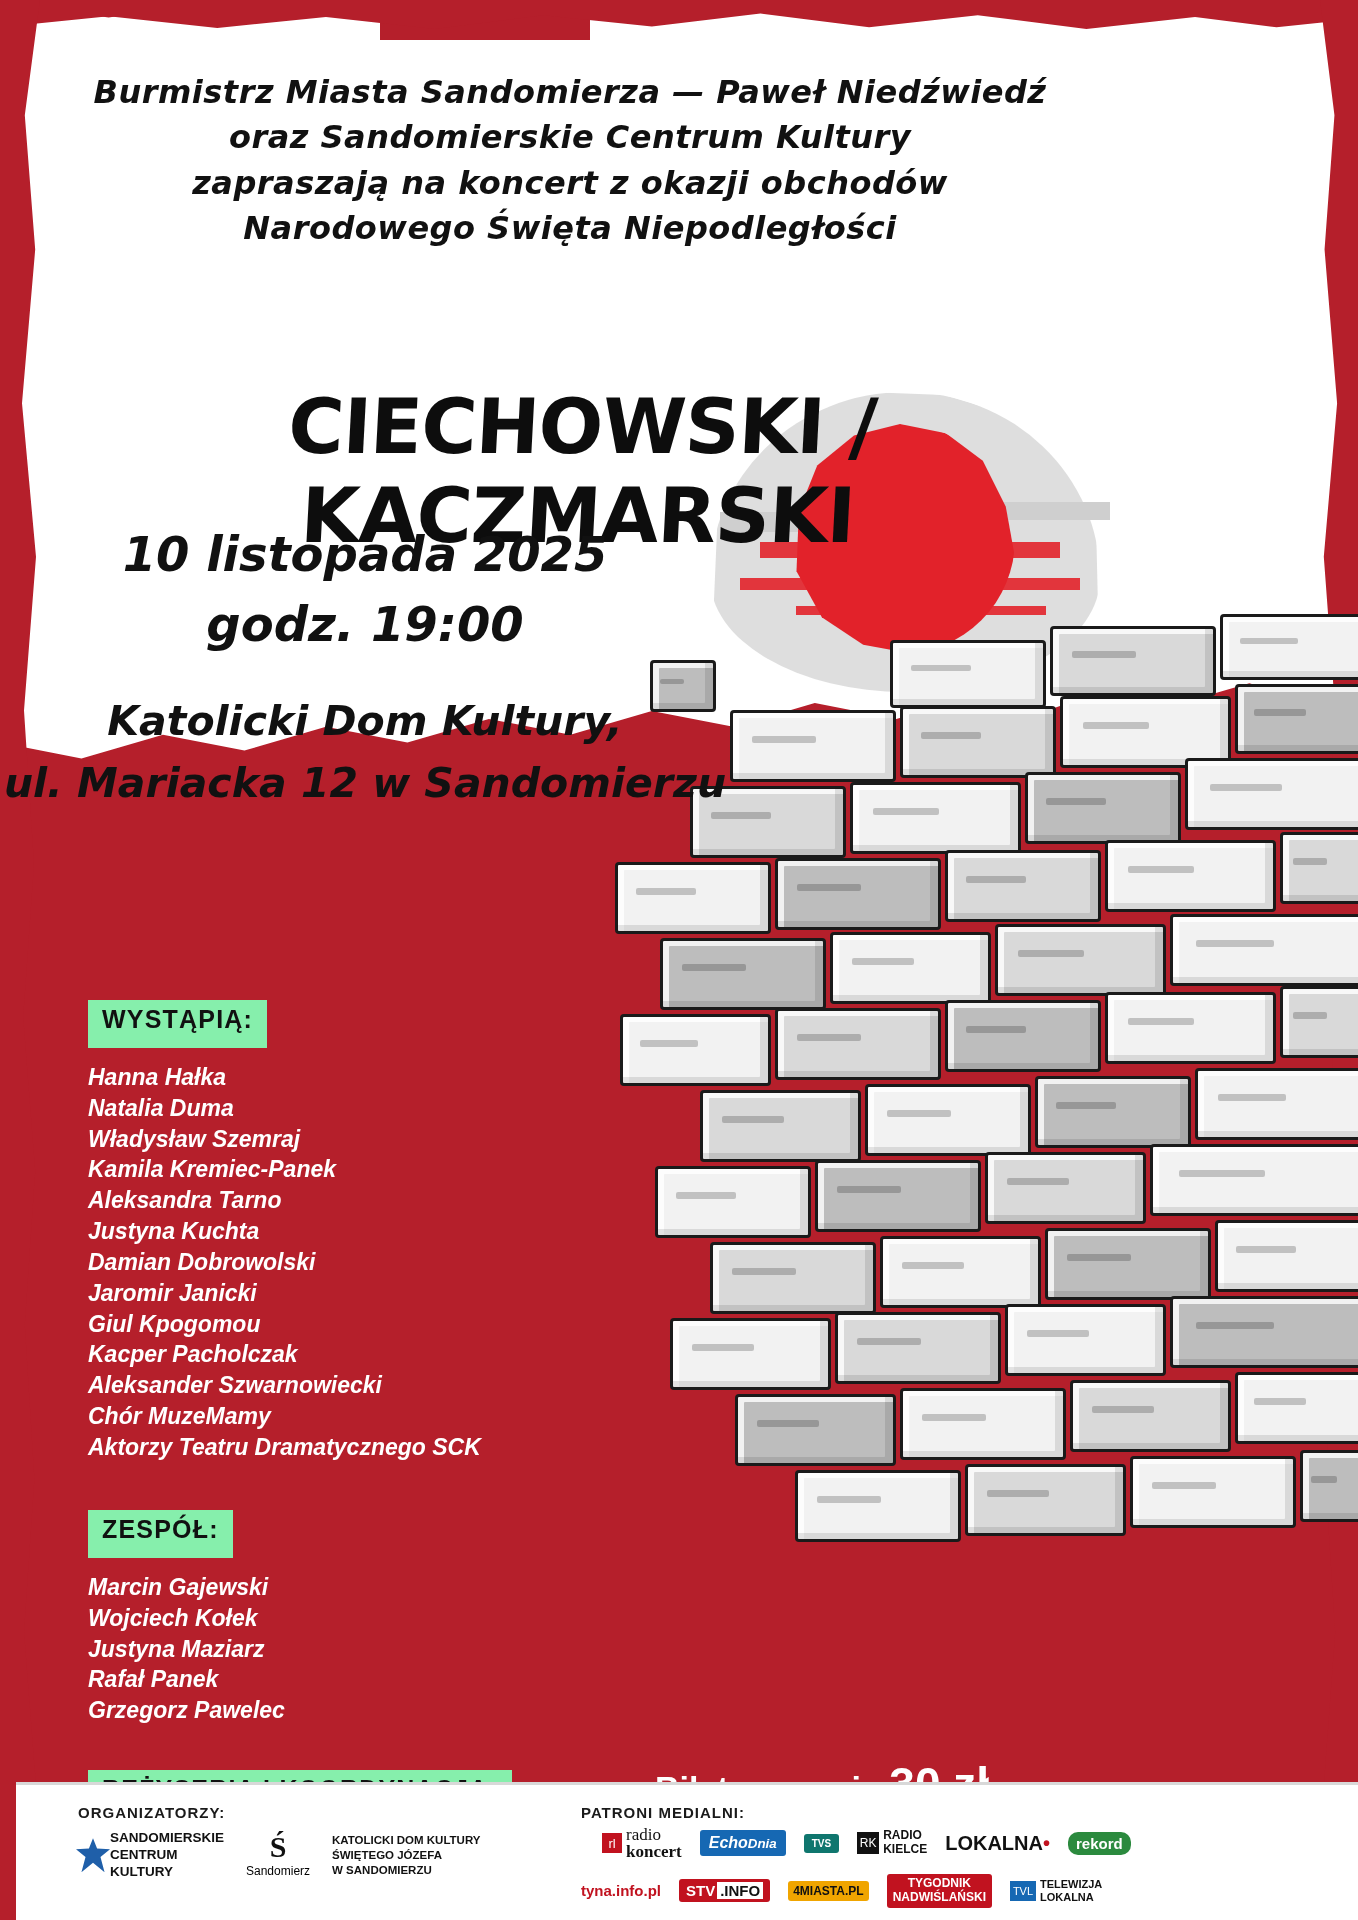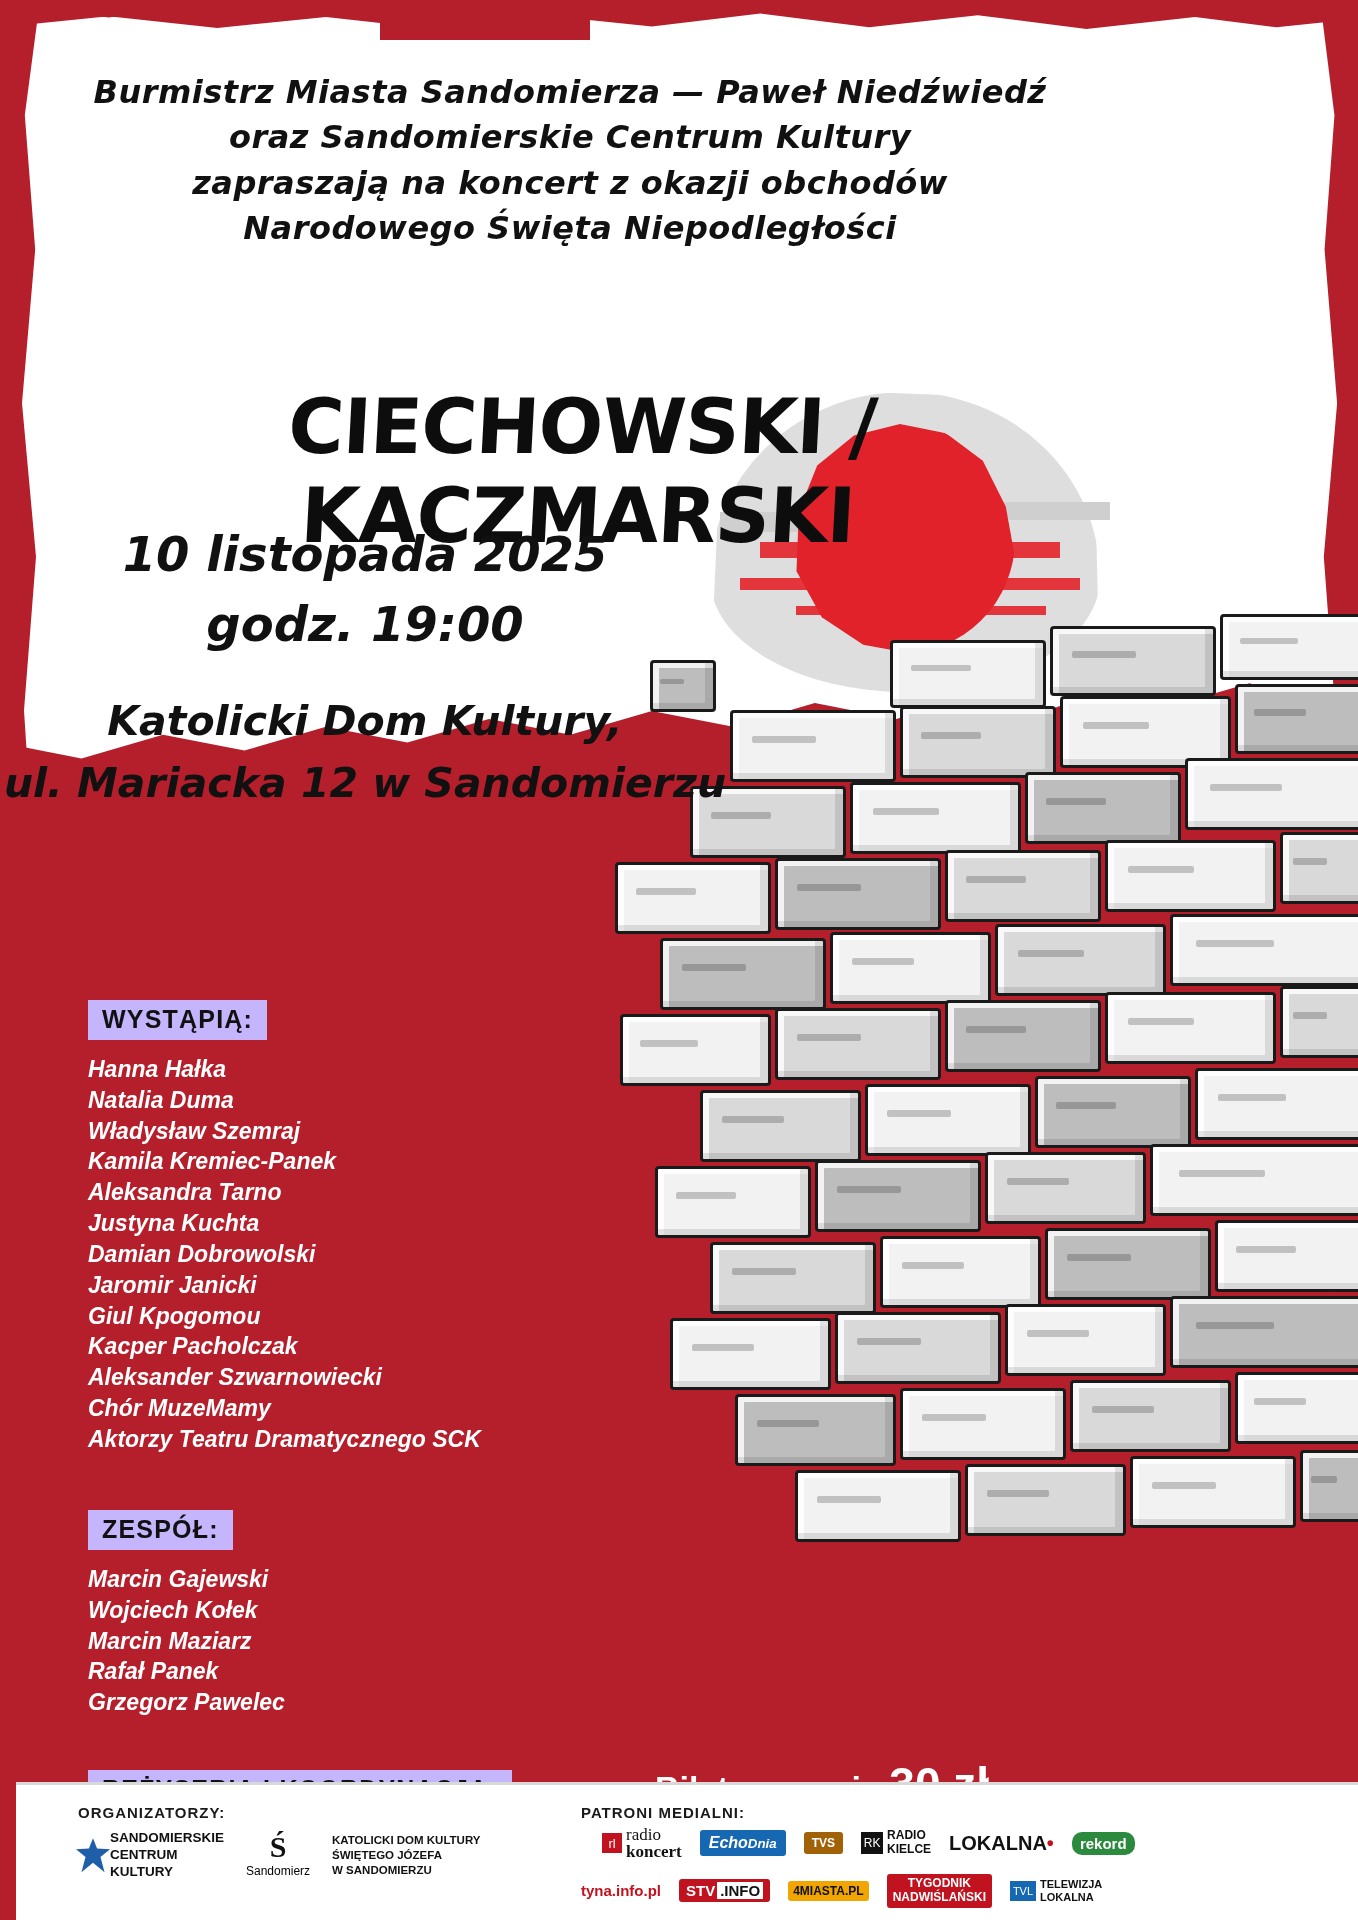--- a/index.html
+++ b/index.html
@@ -169,26 +169,26 @@
     width: 40%; height: 10%;
     background: rgba(0,0,0,0.20);
     border-radius: 2px;
   }
   .brick.dark { background: #d9d9d9; }
   .brick.darker { background: #bdbdbd; }
 
   
   .label-box {
     display: inline-block;
-    background: #c4b5fd;
+    background: #86efac;
     color: #111;
     font-weight: bold;
     font-size: 25px;
     letter-spacing: 1.2px;
-    padding: 5px 14px 6px 14px;
+    padding: 5px 14px 14px 14px;
   }
   .names {
     color: #ffffff;
     font-weight: bold;
     font-size: 23px;
     line-height: 1.34;
     margin-top: 14px;
     font-style: italic;
   }
   .sect-wystapia { position: absolute; left: 88px; top: 1000px; }
@@ -260,21 +260,21 @@
     font-size: 14px;
     white-space: nowrap;
   }
   .b-leliwa { background: #fff; color: #111; border: none; display: flex; align-items: center; gap: 4px; }
   .leliwa-sq { width: 20px; height: 20px; background: #c1121f; color: #fff; font-size: 13px; display: flex; align-items: center; justify-content: center; }
   .leliwa-txt { font-family: "Liberation Serif", serif; font-size: 17px; color: #111; line-height: 1; }
   .tyna { font-size: 15px; font-weight: bold; color: #c1121f; }
   .echo { background: #1668b3; font-size: 16px; font-style: italic; padding: 4px 9px; }
   .stv { background: #c1121f; font-size: 15px; padding: 3px 7px; }
   .stv .info { background: #fff; color: #111; padding: 0 3px; margin-left: 2px; }
-  .tvs { background: #a16207; font-size: 12px; padding: 4px 8px; }
+  .tvs { background: #0f766e; font-size: 10px; padding: 4px 8px; }
   .miasta { background: #f0a500; color: #111; font-size: 12px; padding: 3px 5px; }
   .rk { background: #fff; color: #111; font-size: 13px; display: flex; align-items: center; gap: 4px; }
   .rk-mark { width: 22px; height: 22px; background: #111; color: #fff; font-size: 12px; display: flex; align-items: center; justify-content: center; }
   .rk-txt { font-size: 12px; font-weight: bold; line-height: 1.15; color: #111; }
   .tygodnik { background: #c1121f; font-size: 12px; padding: 3px 6px; line-height: 1.15; text-align: center; }
   .lokalna { color: #111; font-size: 20px; font-weight: bold; }
   .lokalna .dot { color: #c1121f; }
   .rekord { background: #2b8a3e; font-size: 15px; padding: 3px 8px; border-radius: 10px; }
   .tvl { display: flex; align-items: center; gap: 4px; }
   .tvl-mark { width: 26px; height: 20px; background: #1668b3; color: #fff; font-size: 11px; display: flex; align-items: center; justify-content: center; }
@@ -398,21 +398,21 @@
       <div>Chór MuzeMamy</div>
       <div>Aktorzy Teatru Dramatycznego SCK</div>
     </div>
   </div>
 
   <div class="sect-zespol">
     <div class="label-box">ZESPÓŁ:</div>
     <div class="names">
       <div>Marcin Gajewski</div>
       <div>Wojciech Kołek</div>
-      <div>Marcin Maziarz</div>
+      <div>Justyna Maziarz</div>
       <div>Rafał Panek</div>
       <div>Grzegorz Pawelec</div>
     </div>
   </div>
 
   <div class="sect-rezyseria">
     <div class="label-box">REŻYSERIA I KOORDYNACJA:</div>
     <div class="names">
       <div>Martyna Puszka-Maziarz</div>
       <div>Kamila Kremiec-Panek</div>

